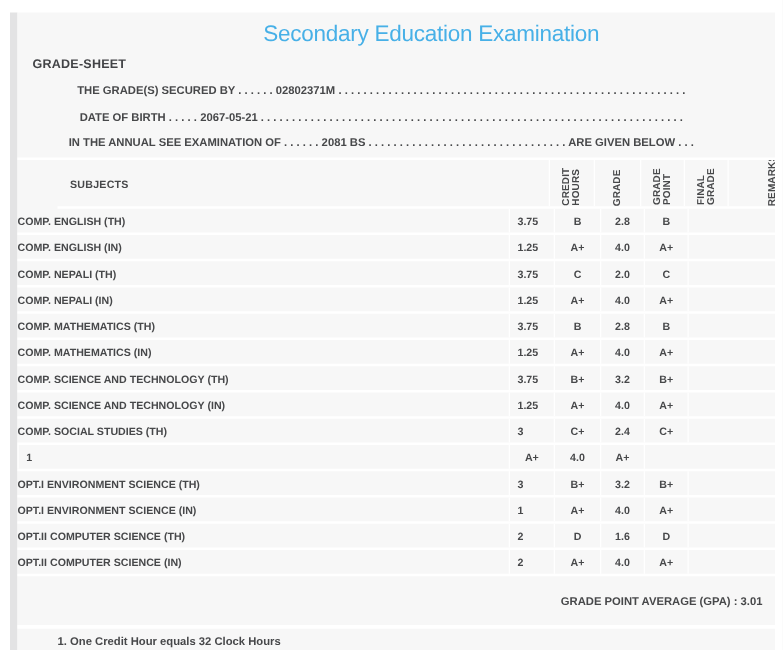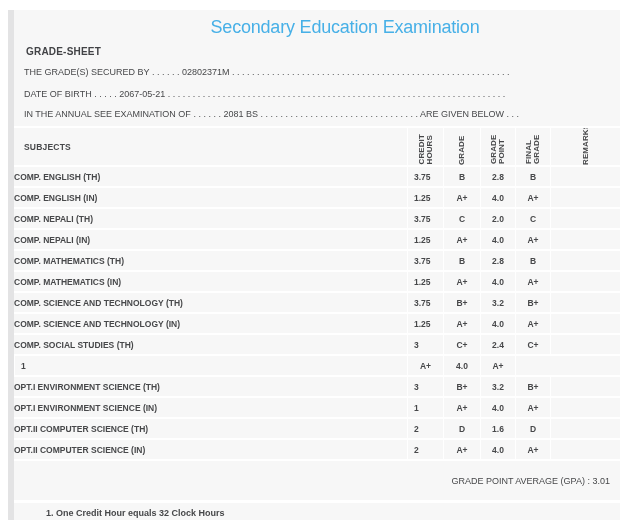--- a/index.html
+++ b/index.html
@@ -21,50 +21,50 @@
     position:absolute;top:7px;left:0;width:100%;text-align:center;
     font-size:18px;font-weight:400;letter-spacing:-0.2px;color:#47b0e7;padding-left:28px;
   }
   .subtitle{
     position:absolute;top:36px;left:12px;width:100%;text-align:left;
     font-size:10px;font-weight:bold;color:#424346;letter-spacing:0.2px;
   }
   .info-line{
     position:absolute;left:10px;right:34px;height:12px;
     white-space:nowrap;overflow:hidden;
-    font-size:9px;font-weight:normal;color:#47484a;
+    font-size:9px;font-weight:bold;color:#47484a;text-align:center;
   }
   .info-1{top:57px;} .info-2{top:79px;} .info-3{top:99px;}
   .gap-line{position:absolute;left:0;width:100%;height:2px;background:#ffffff;top:116px;}
 
   .grades{position:absolute;top:118px;left:0;width:606px;}
   .t-head,.t-row{
     display:grid;grid-template-columns:393px 36px 37px 35px 35px 70px;
     border-bottom:2px solid #ffffff;
   }
-  .t-head{height:37px;}
+  .t-head{height:37px;margin-left:32px;}
   .t-row{height:19px;font-size:8.5px;font-weight:bold;color:#47484a;}
   .h-cell,.t-cell{height:100%;display:flex;align-items:center;overflow:hidden;}
   .h-cell + .h-cell{border-left:1.5px solid #ffffff;}
   .c-credit,.c-center,.c-remarks{border-left:1.5px solid #ffffff;}
   .h-sub{padding-left:10px;font-size:8.5px;font-weight:bold;letter-spacing:0.2px;}
   .h-vert{justify-content:center;}
   .vlabel{
     transform:rotate(-90deg);
     width:36px;font-size:8px;line-height:8px;font-weight:bold;
     text-align:left;letter-spacing:0.1px;
   }
   .c-sub{padding-left:0;}
   .c-credit{padding-left:6px;}
   .c-center{justify-content:center;}
   .gpa-row{
     height:42px;border-bottom:3px solid #ffffff;
     display:flex;align-items:center;justify-content:flex-end;
     padding-right:10px;box-sizing:border-box;
-    font-size:9px;font-weight:normal;color:#47484a;
+    font-size:9px;font-weight:bold;color:#47484a;
   }
   .gpa-row span{white-space:pre;}
   .footnote{
     height:14px;overflow:hidden;
     padding:5px 0 0 32px;
     font-size:9px;font-weight:bold;color:#47484a;white-space:nowrap;
   }
 </style>
 </head>
 <body>

